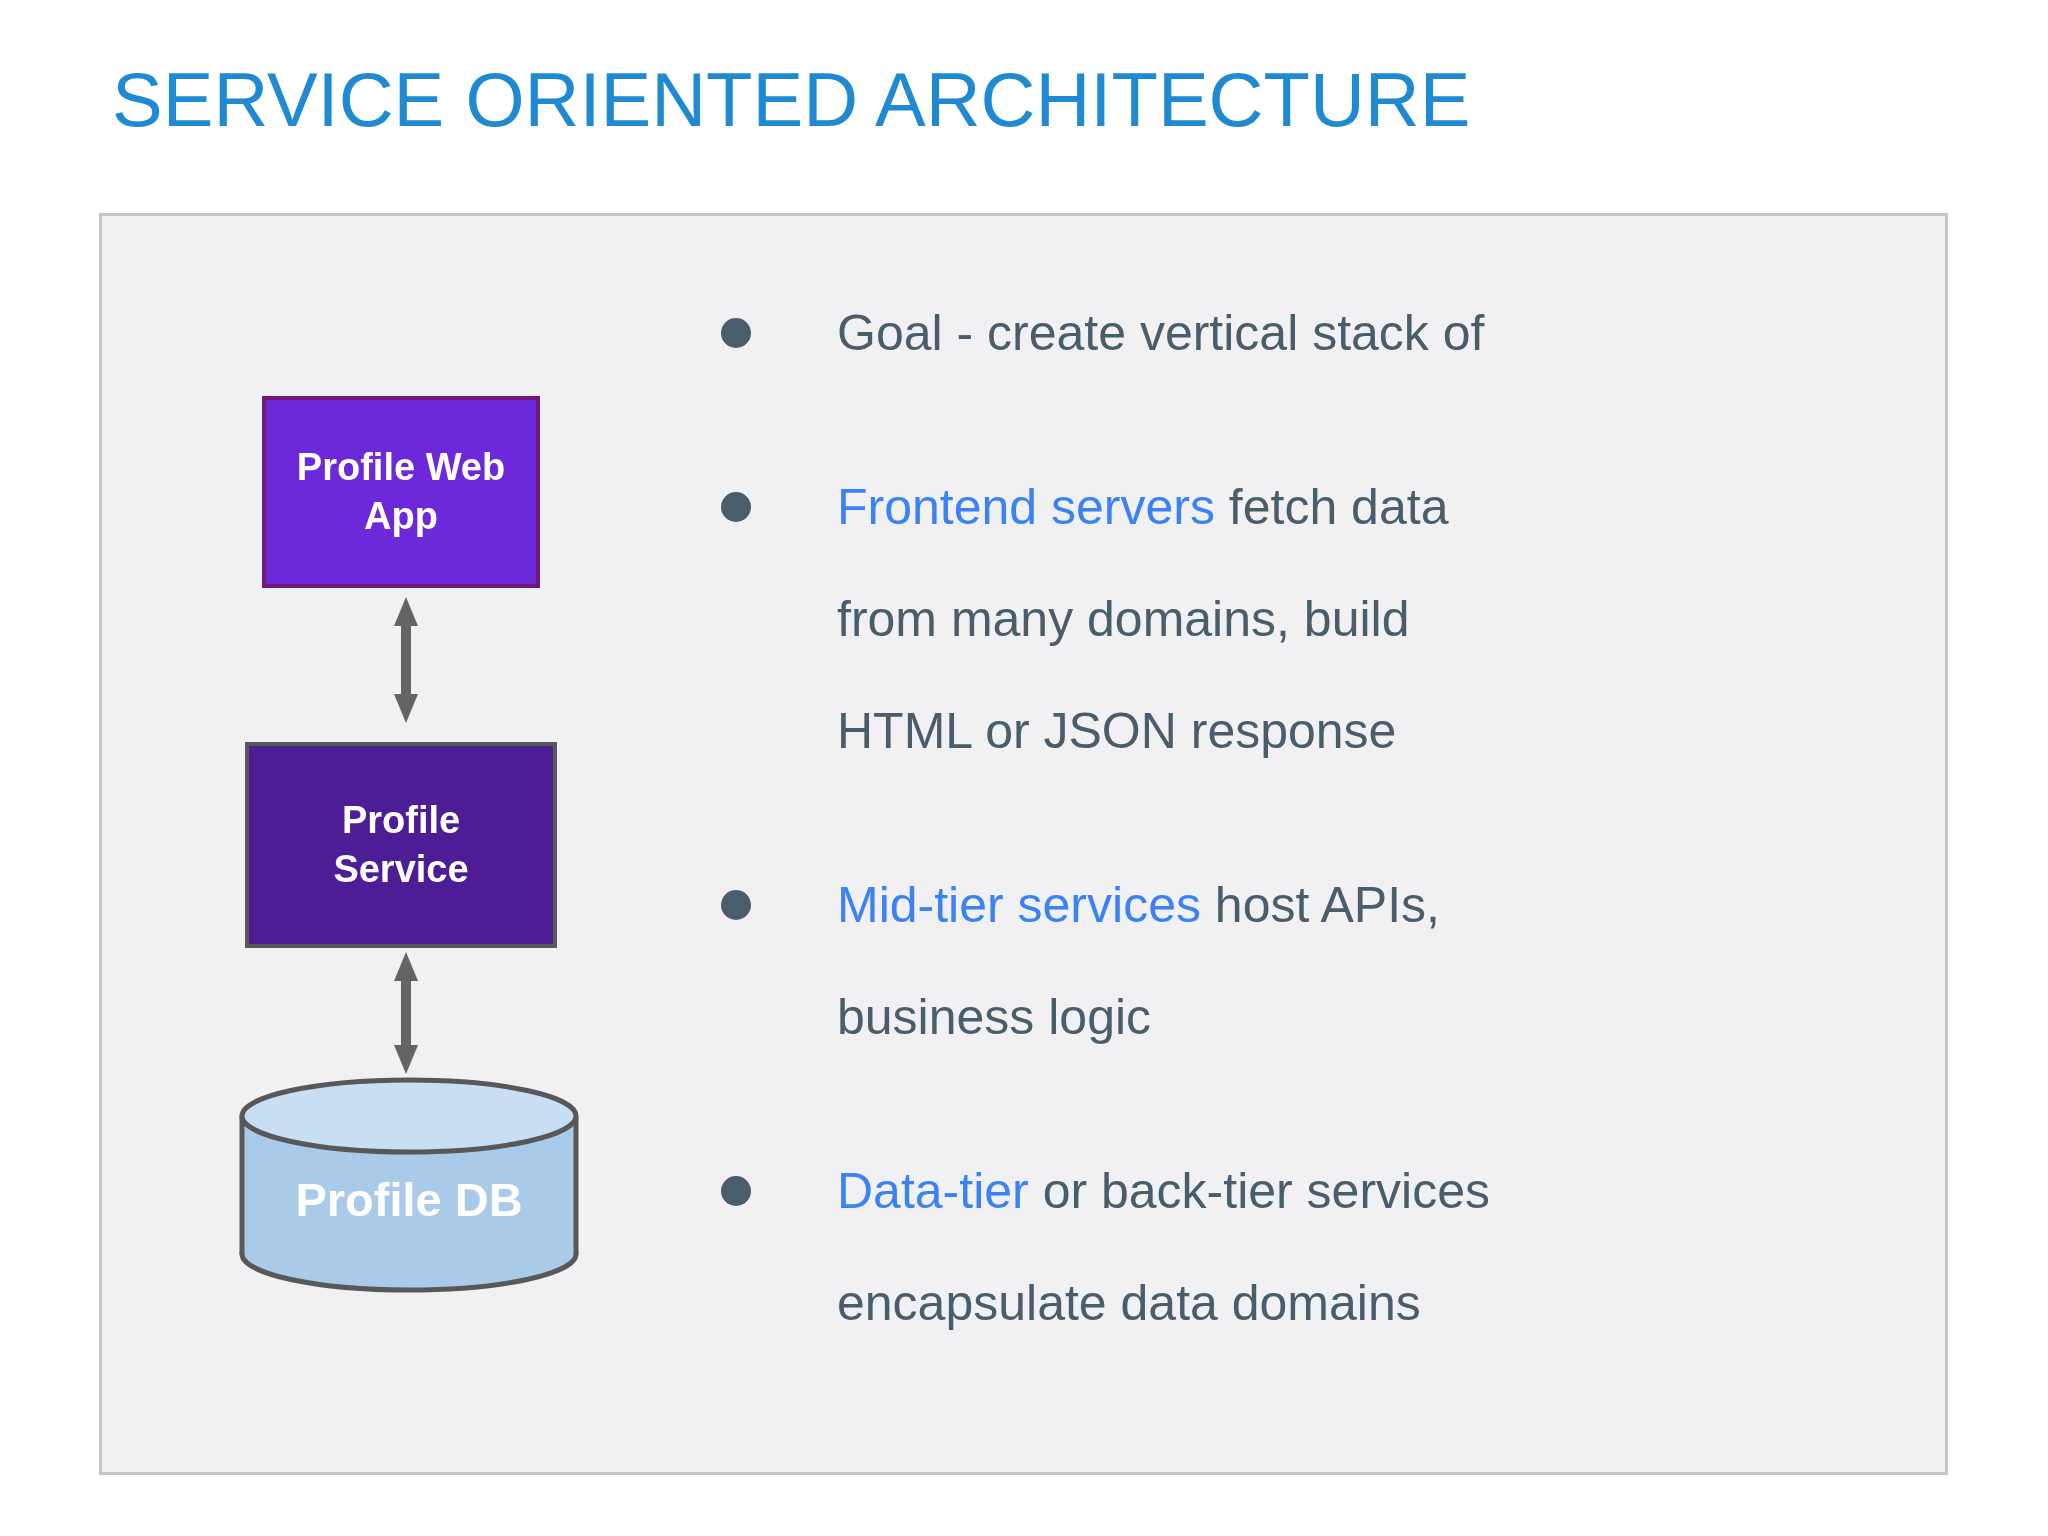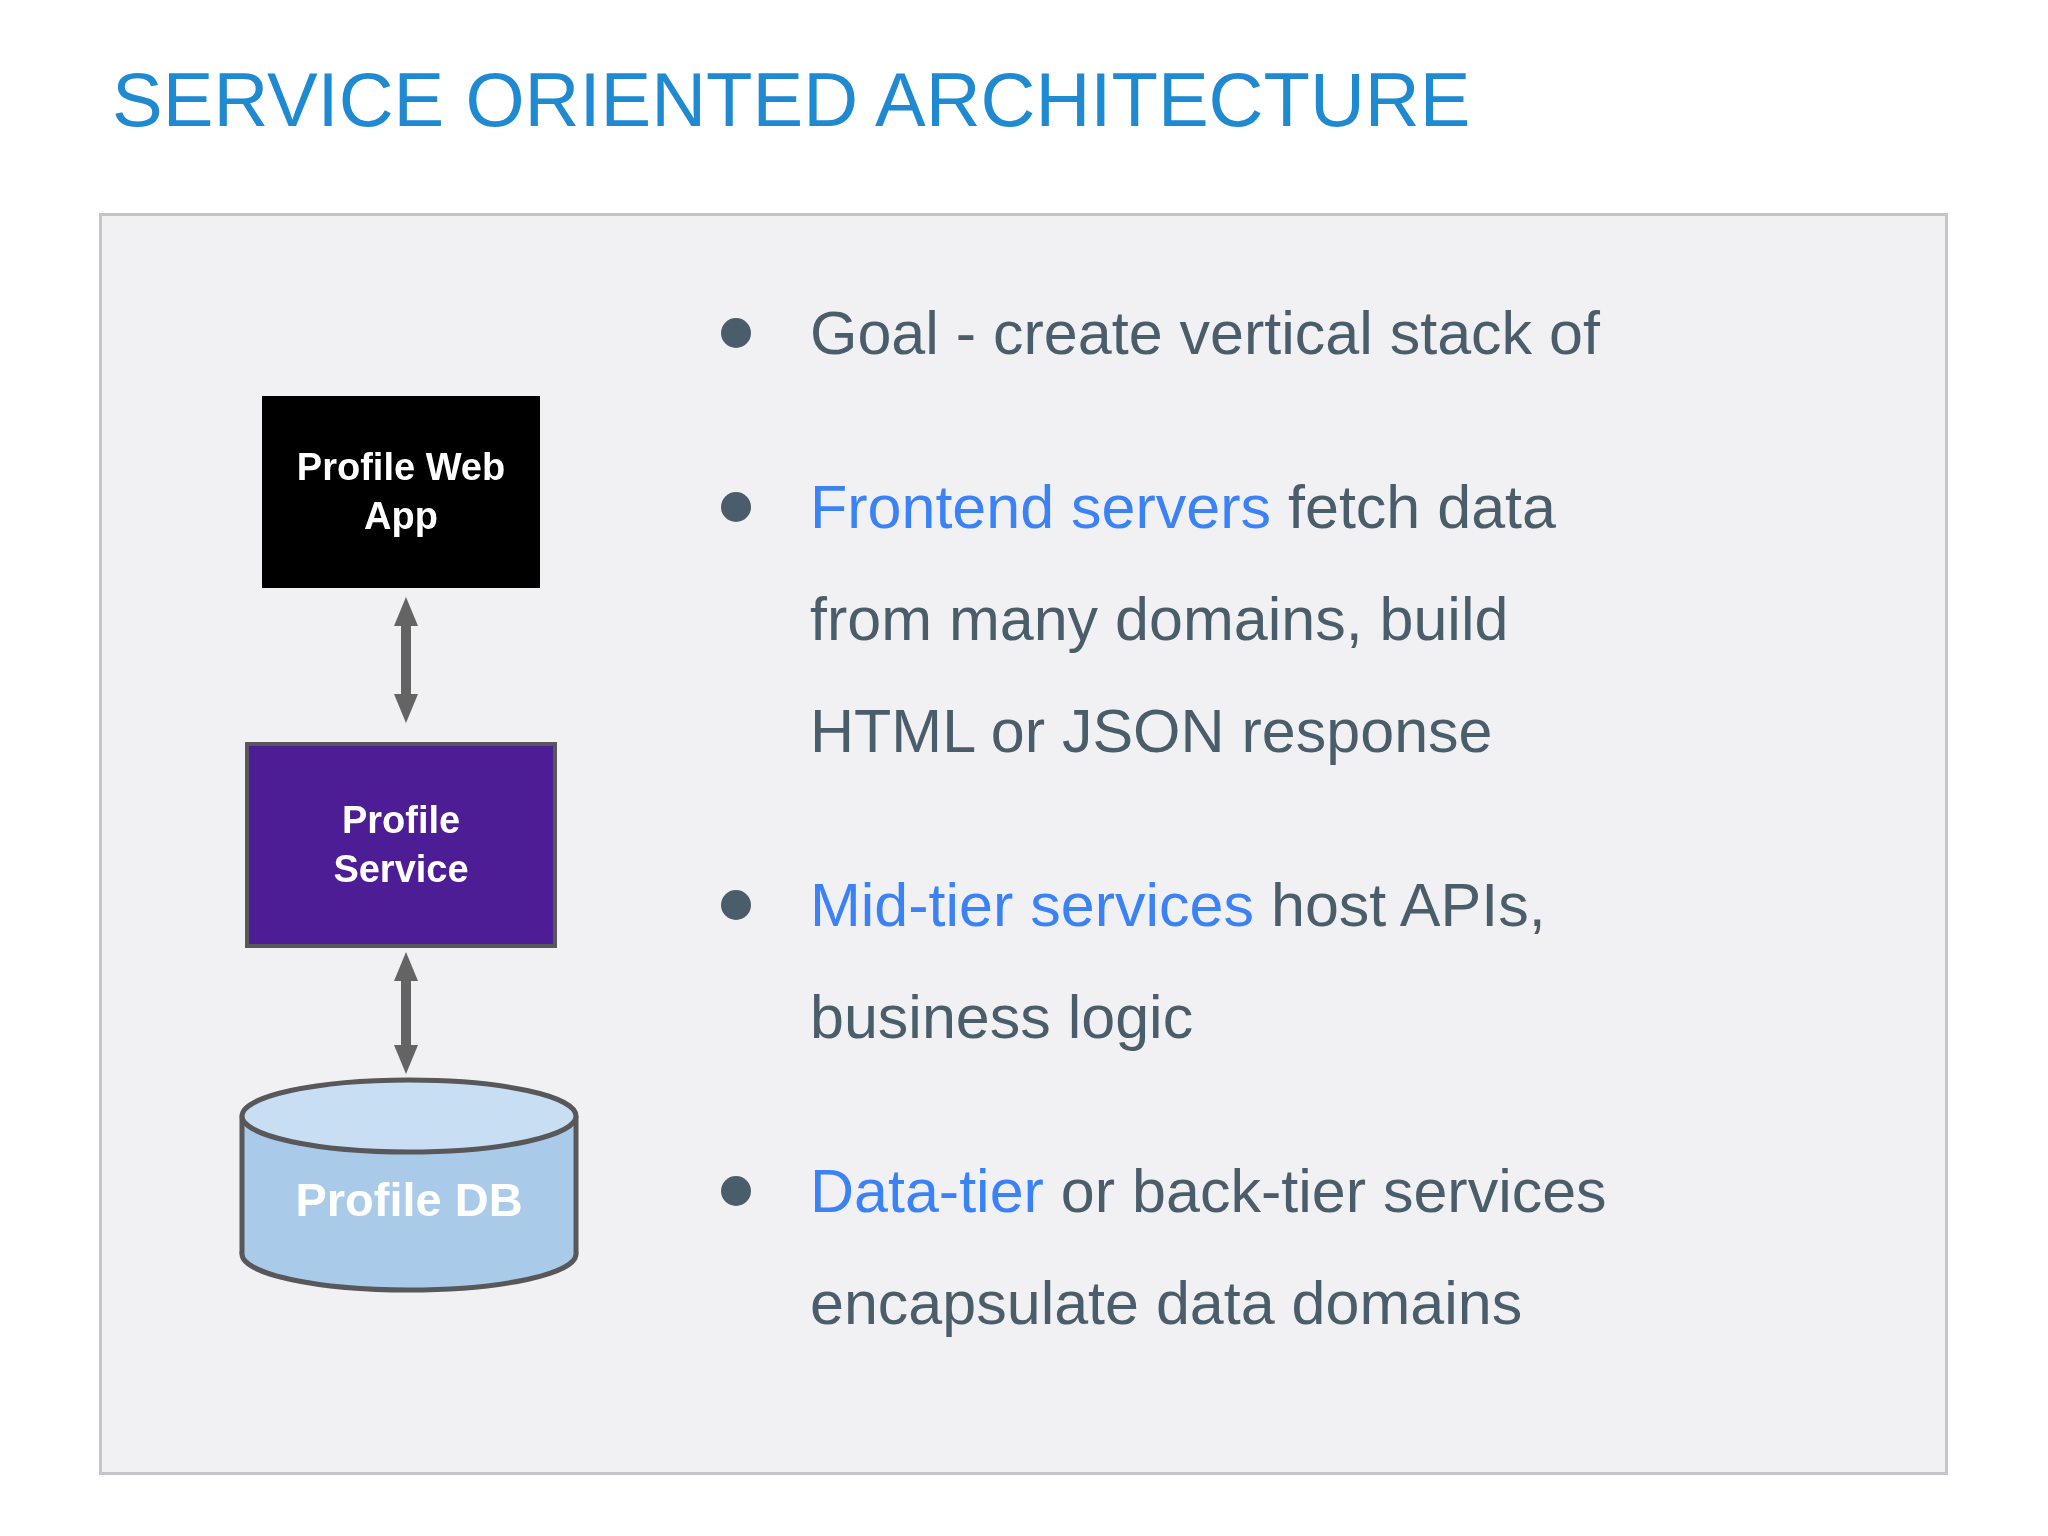--- a/index.html
+++ b/index.html
@@ -36,22 +36,22 @@
     display: flex; align-items: center; justify-content: center;
     text-align: center;
     color: #ffffff;
     font-weight: 700;
     font-size: 38px;
     line-height: 1.3;
   }
   .node-label { display: inline-block; }
   .node-web-app {
     left: 262px; top: 396px; width: 278px; height: 192px;
-    background: #000000;
-    border: 4px solid #000000;
+    background: #6d28d9;
+    border: 4px solid #701a75;
   }
   .node-web-app .node-label { max-width: 215px; }
   .node-service {
     left: 245px; top: 742px; width: 312px; height: 206px;
     background: #4c1d95;
     border: 4px solid #58585a;
   }
   .node-service .node-label { max-width: 180px; }
   .cylinder-wrap { position: absolute; left: 238px; top: 1076px; width: 342px; height: 218px; }
   .cylinder-label {
@@ -74,22 +74,22 @@
     margin-bottom: 62px;
   }
   .bullet-dot {
     flex: 0 0 30px;
     width: 30px; height: 30px;
     margin-top: 41px;
     border-radius: 50%;
     background: #4a5d6b;
   }
   .bullet-text {
-    margin-left: 59px;
-    font-size: 61px;
+    margin-left: 86px;
+    font-size: 50px;
     line-height: 112px;
     color: #4a5d6b;
     font-weight: 400;
   }
   .seg-dark { color: #4a5d6b; }
   .seg-blue { color: #3b82f6; }
 </style>
 </head>
 <body>
 

